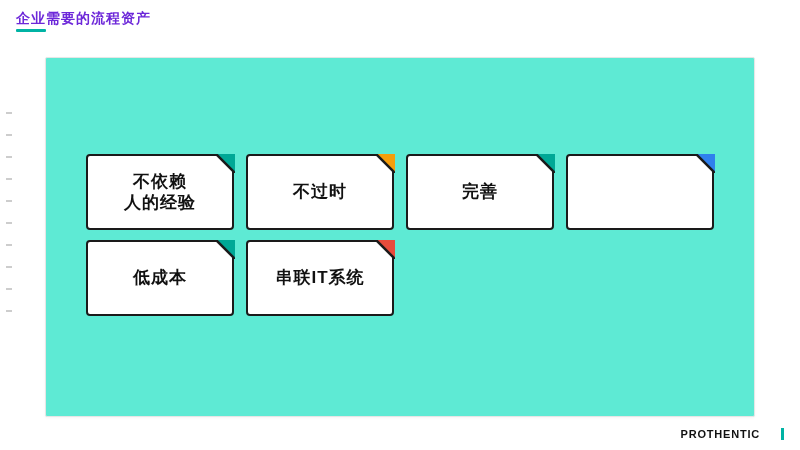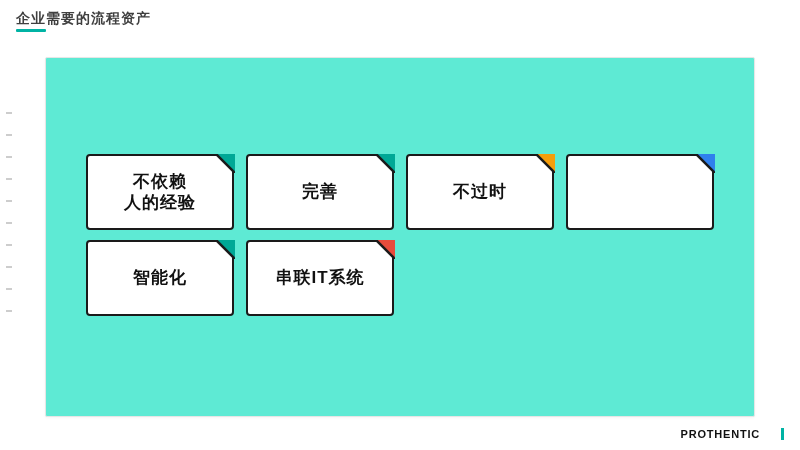--- a/index.html
+++ b/index.html
@@ -8,21 +8,21 @@
     background: #ffffff;
     font-family: "Liberation Sans", "DejaVu Sans", sans-serif;
     overflow: hidden;
     position: relative;
   }
   .slide { position: absolute; inset: 0; }
 
   
   .page-title {
     position: absolute; left: 16px; top: 10px;
-    font-size: 14px; font-weight: 700; color: #404040;
+    font-size: 14px; font-weight: 700; color: #6d28d9;
     letter-spacing: 1px;
   }
   .title-underline {
     position: absolute; left: 16px; top: 29px;
     width: 30px; height: 3px; border-radius: 1px;
   }
 
   
   .left-ticks {
     position: absolute; left: 6px; top: 112px;
@@ -95,49 +95,49 @@
       <path class="fold-fill" d="M0,0 L19,0 L19,19 Z" fill="#00a896"></path>
       <path d="M0,0 L19,19" stroke="#1a1a1a" stroke-width="2.5"></path>
     </svg>
     <span class="card-label">不依赖
 人的经验</span>
   </div>
 
 
   <div class="card">
     <svg class="fold" viewBox="0 0 19 19">
+      <path class="fold-fill" d="M0,0 L19,0 L19,19 Z" fill="#f59e0b"></path>
+      <path d="M0,0 L19,19" stroke="#1a1a1a" stroke-width="2.5"></path>
+    </svg>
+    <span class="card-label">不过时</span>
+  </div>
+
+  <div class="card">
+    <svg class="fold" viewBox="0 0 19 19">
       <path class="fold-fill" d="M0,0 L19,0 L19,19 Z" fill="#00a896"></path>
       <path d="M0,0 L19,19" stroke="#1a1a1a" stroke-width="2.5"></path>
     </svg>
     <span class="card-label">完善</span>
-  </div>
-
-  <div class="card">
-    <svg class="fold" viewBox="0 0 19 19">
-      <path class="fold-fill" d="M0,0 L19,0 L19,19 Z" fill="#f59e0b"></path>
-      <path d="M0,0 L19,19" stroke="#1a1a1a" stroke-width="2.5"></path>
-    </svg>
-    <span class="card-label">不过时</span>
   </div>
 
   <div class="card">
     <svg class="fold" viewBox="0 0 19 19">
       <path class="fold-fill" d="M0,0 L19,0 L19,19 Z" fill="#2f80ed"></path>
       <path d="M0,0 L19,19" stroke="#1a1a1a" stroke-width="2.5"></path>
     </svg>
   </div>
 
-
   <div class="card">
     <svg class="fold" viewBox="0 0 19 19">
       <path class="fold-fill" d="M0,0 L19,0 L19,19 Z" fill="#00a896"></path>
       <path d="M0,0 L19,19" stroke="#1a1a1a" stroke-width="2.5"></path>
     </svg>
-    <span class="card-label">智能化</span>
+    <span class="card-label">低成本</span>
   </div>
+
 
   <div class="card">
     <svg class="fold" viewBox="0 0 19 19">
       <path class="fold-fill" d="M0,0 L19,0 L19,19 Z" fill="#e74c3c"></path>
       <path d="M0,0 L19,19" stroke="#1a1a1a" stroke-width="2.5"></path>
     </svg>
     <span class="card-label">串联IT系统</span>
   </div>
 </div>
   </div>

